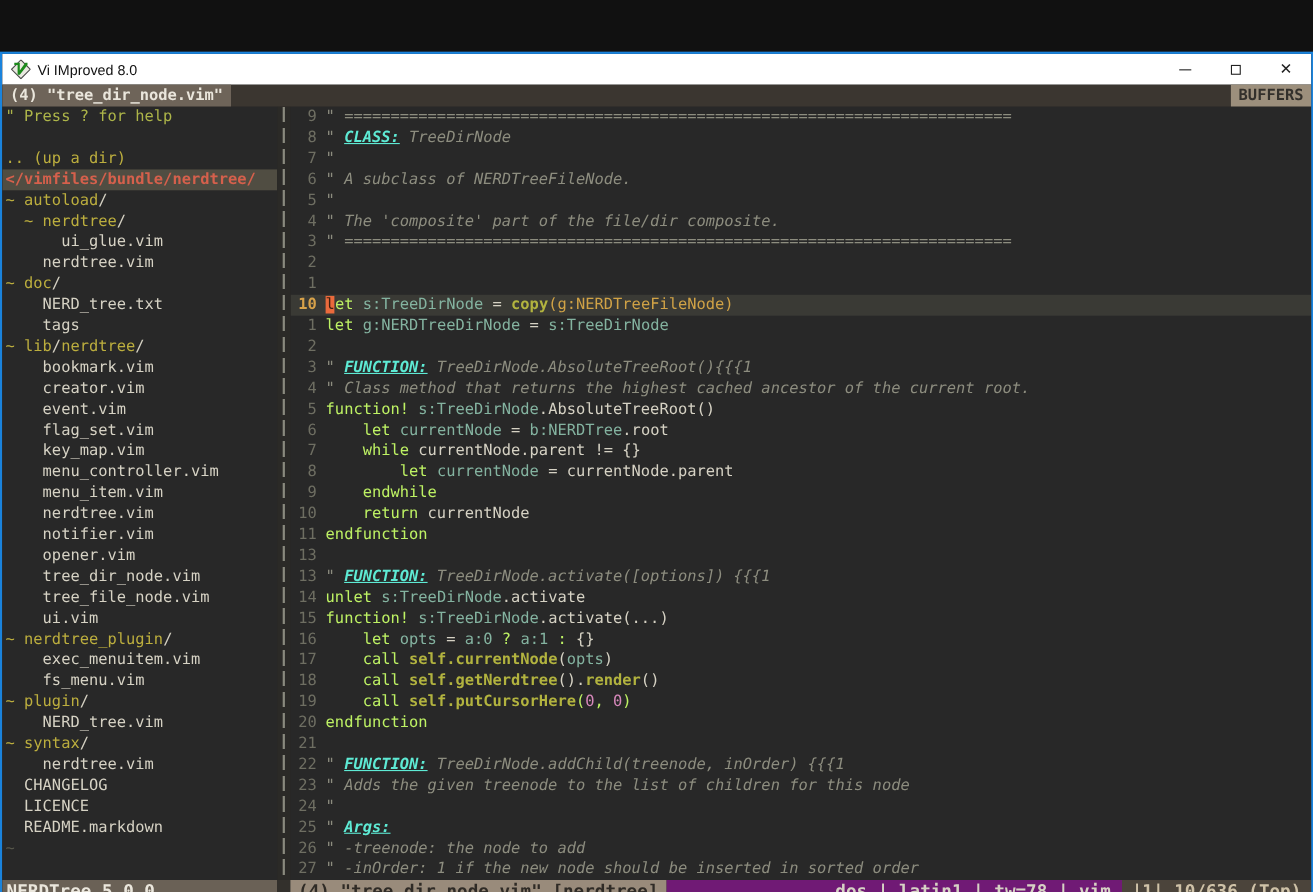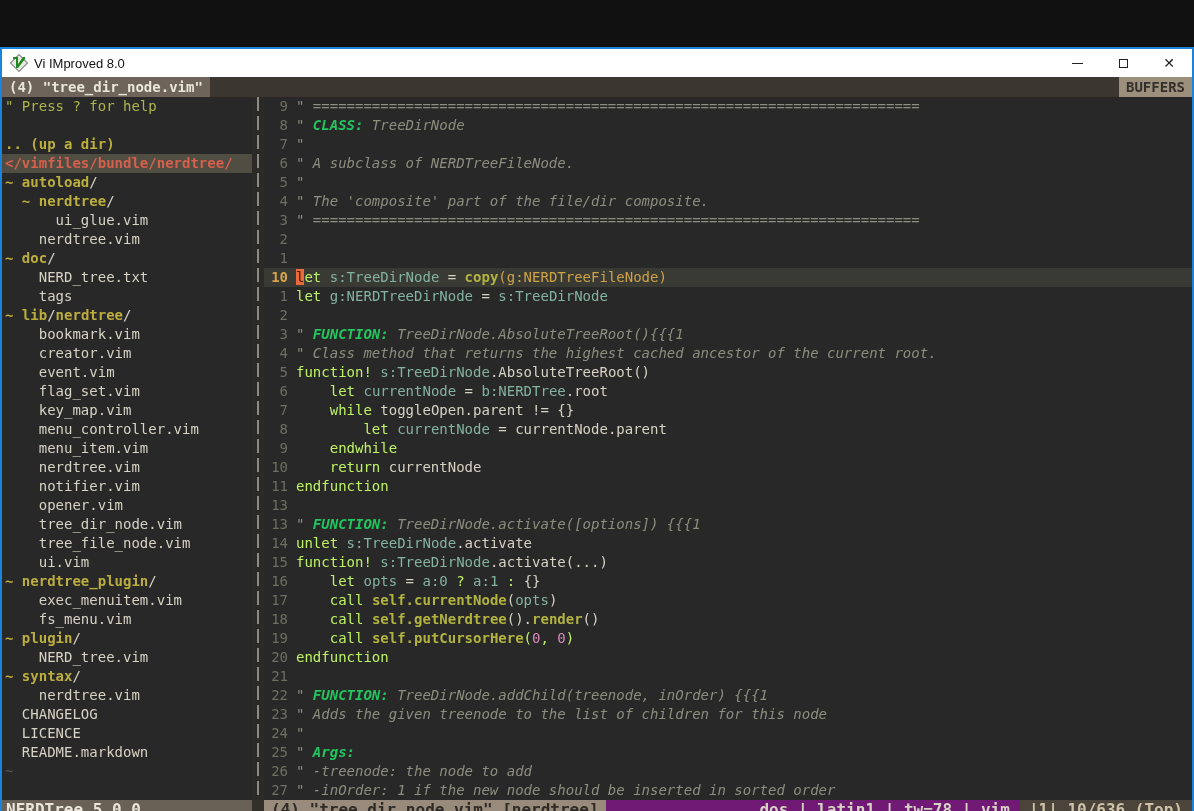--- a/index.html
+++ b/index.html
@@ -36,31 +36,31 @@
   .vsep::before{content:"";position:absolute;left:5px;top:0;bottom:0;width:2px;
     background:repeating-linear-gradient(to bottom,#8a8a7e 0 14px,transparent 14px 19px);}
   .editor{flex:1;overflow:hidden;background:#282828;}
   .crow{height:19px;line-height:19px;font-size:14px;white-space:pre;display:flex;}
   .crow.cl{background:#3a3a35;}
   .ln{width:24px;text-align:right;color:#6e6e62;flex:none;margin-right:8px;}
   .ln.lc{color:#d8a24a;font-weight:bold;}
   .ctext{white-space:pre;}
   
   .cm{color:#8d8d7f;font-style:italic;}
-  .cmb{color:#22c55e;font-style:italic;font-weight:bold;}
+  .cmb{color:#5eead4;font-style:italic;font-weight:bold;text-decoration:underline;}
   .kw{color:#bef264;}
   .id{color:#84b3a0;}
   .fn{color:#b2b33f;font-weight:bold;}
   .gold{color:#d0a246;}
   .nm{color:#d788bb;}
   .tx{color:#d6d2c4;}
   .cur{background:#ea6a3c;color:#40200f;}
   
   .help{color:#adb549;}
-  .dir{color:#bcae3e;font-weight:bold;}
+  .dir{color:#bcae3e;font-weight:normal;}
   .file{color:#d6d2c4;}
   .root{color:#d5604c;font-weight:bold;}
   .nt{color:#56564a;}
   
   .statusline{height:20px;flex:none;display:flex;font-size:16px;font-weight:bold;line-height:20px;white-space:pre;}
   .st-tree{width:250px;flex:none;background:#6a6156;color:#eae6dc;padding-left:4px;}
   .st-gap{width:12px;flex:none;background:#33302c;}
   .st-file{background:#998b7b;color:#2f2b26;padding:0 7px;}
   .st-fill{flex:1;background:#701a75;display:flex;justify-content:flex-end;}
   .st-opts{color:#d6d2c4;padding-right:10px;}
@@ -148,21 +148,21 @@
         <div class="crow"><span class="ln">3</span><span class="ctext"><span class="cm">" ========================================================================</span></span></div>
         <div class="crow"><span class="ln">2</span><span class="ctext"></span></div>
         <div class="crow"><span class="ln">1</span><span class="ctext"></span></div>
         <div class="crow cl"><span class="ln lc">10</span><span class="ctext"><span class="cur">l</span><span class="kw">et</span><span class="tx"> </span><span class="id">s:TreeDirNode</span><span class="tx"> = </span><span class="fn">copy</span><span class="gold">(g:NERDTreeFileNode)</span></span></div>
         <div class="crow"><span class="ln">1</span><span class="ctext"><span class="kw">let</span><span class="tx"> </span><span class="id">g:NERDTreeDirNode</span><span class="tx"> = </span><span class="id">s:TreeDirNode</span></span></div>
         <div class="crow"><span class="ln">2</span><span class="ctext"></span></div>
         <div class="crow"><span class="ln">3</span><span class="ctext"><span class="cm">" </span><span class="cmb">FUNCTION:</span><span class="cm"> TreeDirNode.AbsoluteTreeRoot(){{{1</span></span></div>
         <div class="crow"><span class="ln">4</span><span class="ctext"><span class="cm">" Class method that returns the highest cached ancestor of the current root.</span></span></div>
         <div class="crow"><span class="ln">5</span><span class="ctext"><span class="kw">function!</span><span class="tx"> </span><span class="id">s:TreeDirNode</span><span class="tx">.AbsoluteTreeRoot()</span></span></div>
         <div class="crow"><span class="ln">6</span><span class="ctext"><span class="tx">    </span><span class="kw">let</span><span class="tx"> </span><span class="id">currentNode</span><span class="tx"> = </span><span class="id">b:NERDTree</span><span class="tx">.root</span></span></div>
-        <div class="crow"><span class="ln">7</span><span class="ctext"><span class="tx">    </span><span class="kw">while</span><span class="tx"> toggleOpen.parent != {}</span></span></div>
+        <div class="crow"><span class="ln">7</span><span class="ctext"><span class="tx">    </span><span class="kw">while</span><span class="tx"> currentNode.parent != {}</span></span></div>
         <div class="crow"><span class="ln">8</span><span class="ctext"><span class="tx">        </span><span class="kw">let</span><span class="tx"> </span><span class="id">currentNode</span><span class="tx"> = currentNode.parent</span></span></div>
         <div class="crow"><span class="ln">9</span><span class="ctext"><span class="tx">    </span><span class="kw">endwhile</span></span></div>
         <div class="crow"><span class="ln">10</span><span class="ctext"><span class="tx">    </span><span class="kw">return</span><span class="tx"> currentNode</span></span></div>
         <div class="crow"><span class="ln">11</span><span class="ctext"><span class="kw">endfunction</span></span></div>
         <div class="crow"><span class="ln">13</span><span class="ctext"></span></div>
         <div class="crow"><span class="ln">13</span><span class="ctext"><span class="cm">" </span><span class="cmb">FUNCTION:</span><span class="cm"> TreeDirNode.activate([options]) {{{1</span></span></div>
         <div class="crow"><span class="ln">14</span><span class="ctext"><span class="kw">unlet</span><span class="tx"> </span><span class="id">s:TreeDirNode</span><span class="tx">.activate</span></span></div>
         <div class="crow"><span class="ln">15</span><span class="ctext"><span class="kw">function!</span><span class="tx"> </span><span class="id">s:TreeDirNode</span><span class="tx">.activate(...)</span></span></div>
         <div class="crow"><span class="ln">16</span><span class="ctext"><span class="tx">    </span><span class="kw">let</span><span class="tx"> </span><span class="id">opts</span><span class="tx"> = </span><span class="id">a:0</span><span class="tx"> </span><span class="kw">?</span><span class="tx"> </span><span class="id">a:1</span><span class="tx"> </span><span class="kw">:</span><span class="tx"> {}</span></span></div>
         <div class="crow"><span class="ln">17</span><span class="ctext"><span class="tx">    </span><span class="kw">call</span><span class="tx"> </span><span class="fn">self.currentNode</span><span class="tx">(</span><span class="id">opts</span><span class="tx">)</span></span></div>

